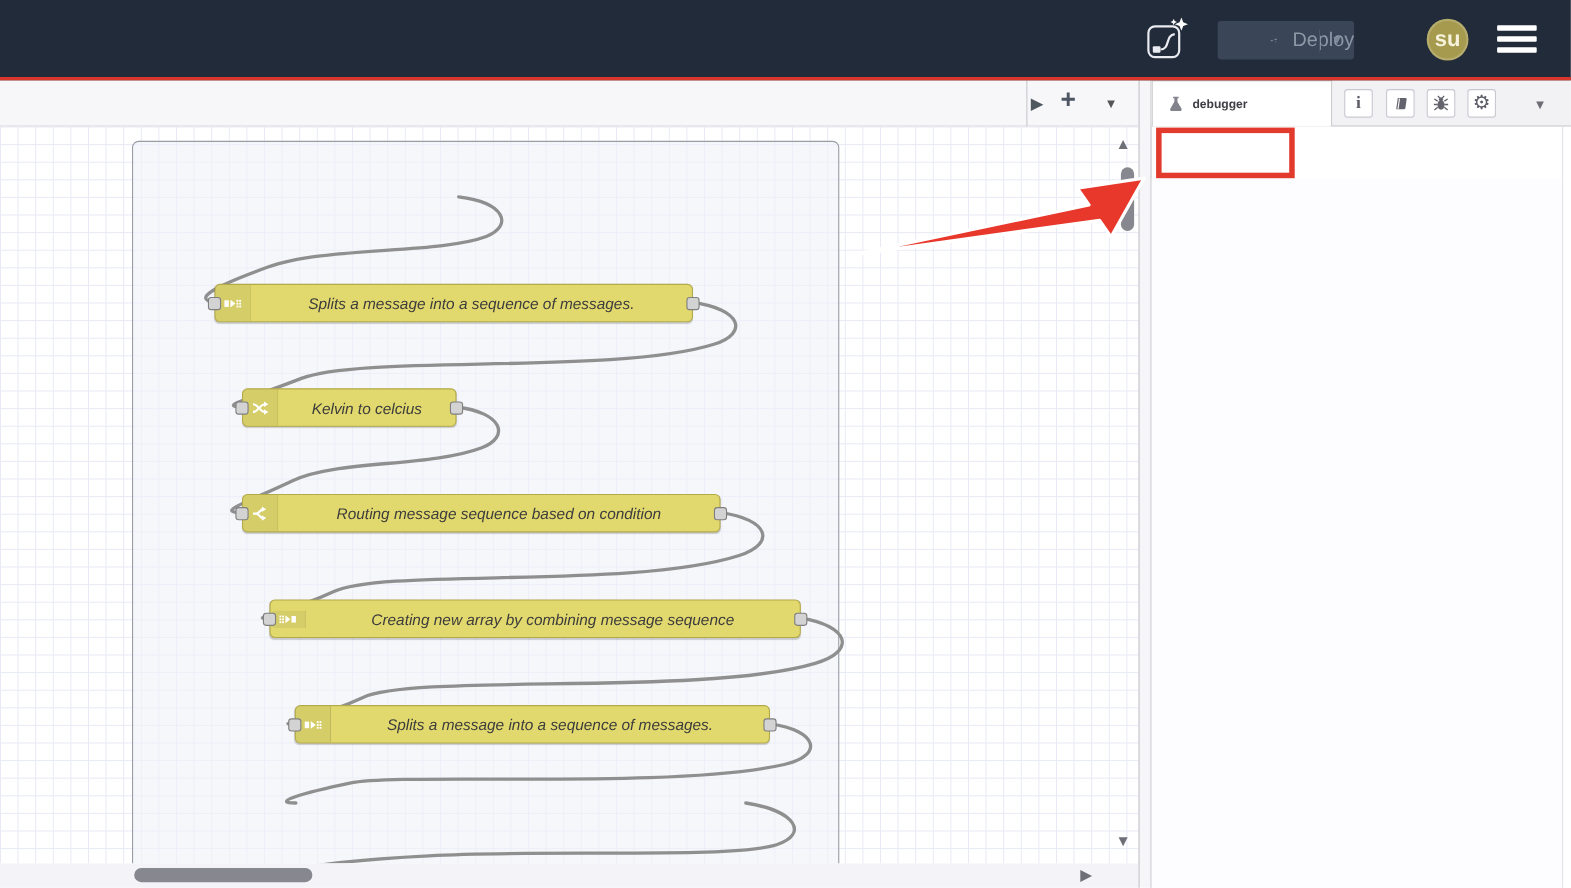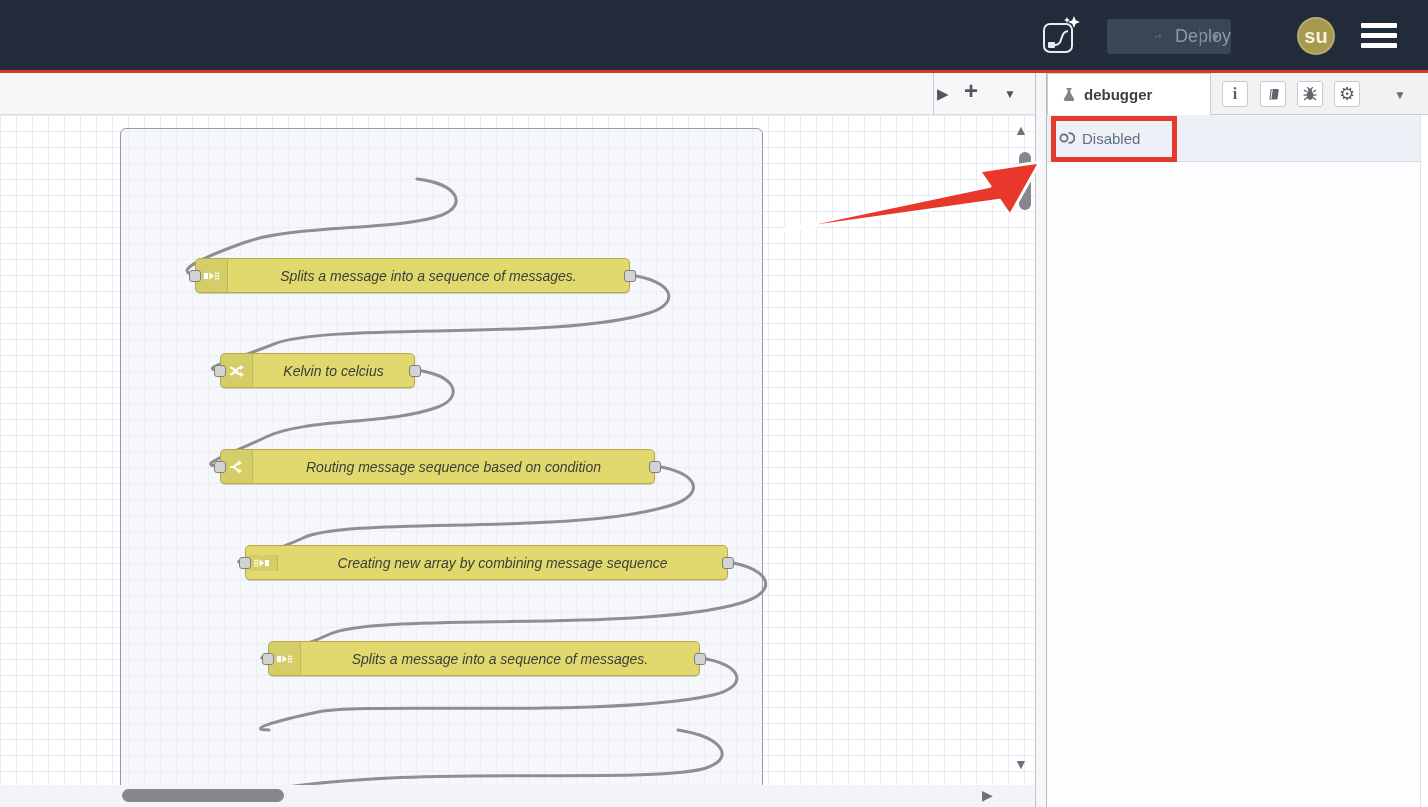--- a/index.html
+++ b/index.html
@@ -75,21 +75,21 @@
     background:#f6f6f9; border-left:1px solid #c2c2c8; border-right:1px solid #b9b9c0;
     cursor:col-resize; z-index:6; }
 
   
   .sidebar { position:absolute; left:1047px; top:73px; width:381px; height:734px; background:#fff; z-index:6; }
   .sb-tabrow { position:absolute; left:0; top:0; width:381px; height:42px;
     background:#f2f2f5; border-bottom:1px solid #cccccf; }
   .sb-tab { position:absolute; left:0; top:0; width:164px; height:42px; background:#fff;
     border:1px solid #ccc; border-bottom:none; display:flex; align-items:center; gap:8px;
     padding-left:14px; cursor:pointer; }
-  .sb-tab-label { font-weight:bold; font-size:15px; color:#3f3f45; }
+  .sb-tab-label { font-weight:bold; font-size:11px; color:#3f3f45; }
   .sb-action { position:absolute; top:8px; width:26px; height:26px; background:#fff;
     border:1px solid #c9c9d1; border-radius:3px; display:flex; align-items:center;
     justify-content:center; cursor:pointer; color:#5c5c66; }
   .sb-caret { position:absolute; left:347px; top:15px; font-size:12px; color:#6d6d75; cursor:pointer; }
   .sb-toolbar { position:absolute; left:0; top:42px; width:373px; height:47px;
     background:#eef0f7; border-bottom:1px solid #d8d8e2; }
   .disabled-btn { position:absolute; left:12px; top:9px; height:28px; display:flex;
     align-items:center; gap:7px; cursor:pointer; }
   .disabled-label { font-size:15px; color:#5f7183; }
   .sb-toolbar .tsep { position:absolute; left:125px; top:10px; width:1px; height:26px; background:#c4c4cc; }
@@ -304,32 +304,20 @@
         <circle cx="8" cy="4.2" r="1.9" fill="#63636d"></circle>
         <ellipse cx="8" cy="9.4" rx="3.2" ry="4.3" fill="#63636d"></ellipse>
       </svg>
     </div>
     <div class="sb-action" style="left:287px">
       <span class="gear-glyph">⚙</span>
     </div>
     <div class="sb-caret">▼</div>
   </div>
 
-  <div class="sb-toolbar">
-    <div class="disabled-btn">
-      <svg width="16" height="14" viewBox="0 0 16 14">
-        <g fill="none" stroke="#5f7183" stroke-width="1.7">
-          <circle cx="5" cy="7" r="3.6"></circle>
-          <path d="M9.6,2.3 a4.8,4.8 0 1 1 -0.01,9.4"></path>
-        </g>
-      </svg>
-      <span class="disabled-label">Disabled</span>
-    </div>
-    <div class="tsep"></div>
-  </div>
 
   <div class="sb-content"></div>
   <div class="sb-rightline"></div>
 </div>
 
 <div class="red-box"></div>
 <svg class="red-arrow" width="360" height="250" viewBox="700 115 360 250">
   <polygon points="773,347 990,301.3 979.4,286.1 1040,277 1010,330.5 999.6,315.3" transform="translate(0,-115)" fill="#e8382c" stroke="#ffffff" stroke-width="3" stroke-linejoin="round"></polygon>
 </svg>
 

